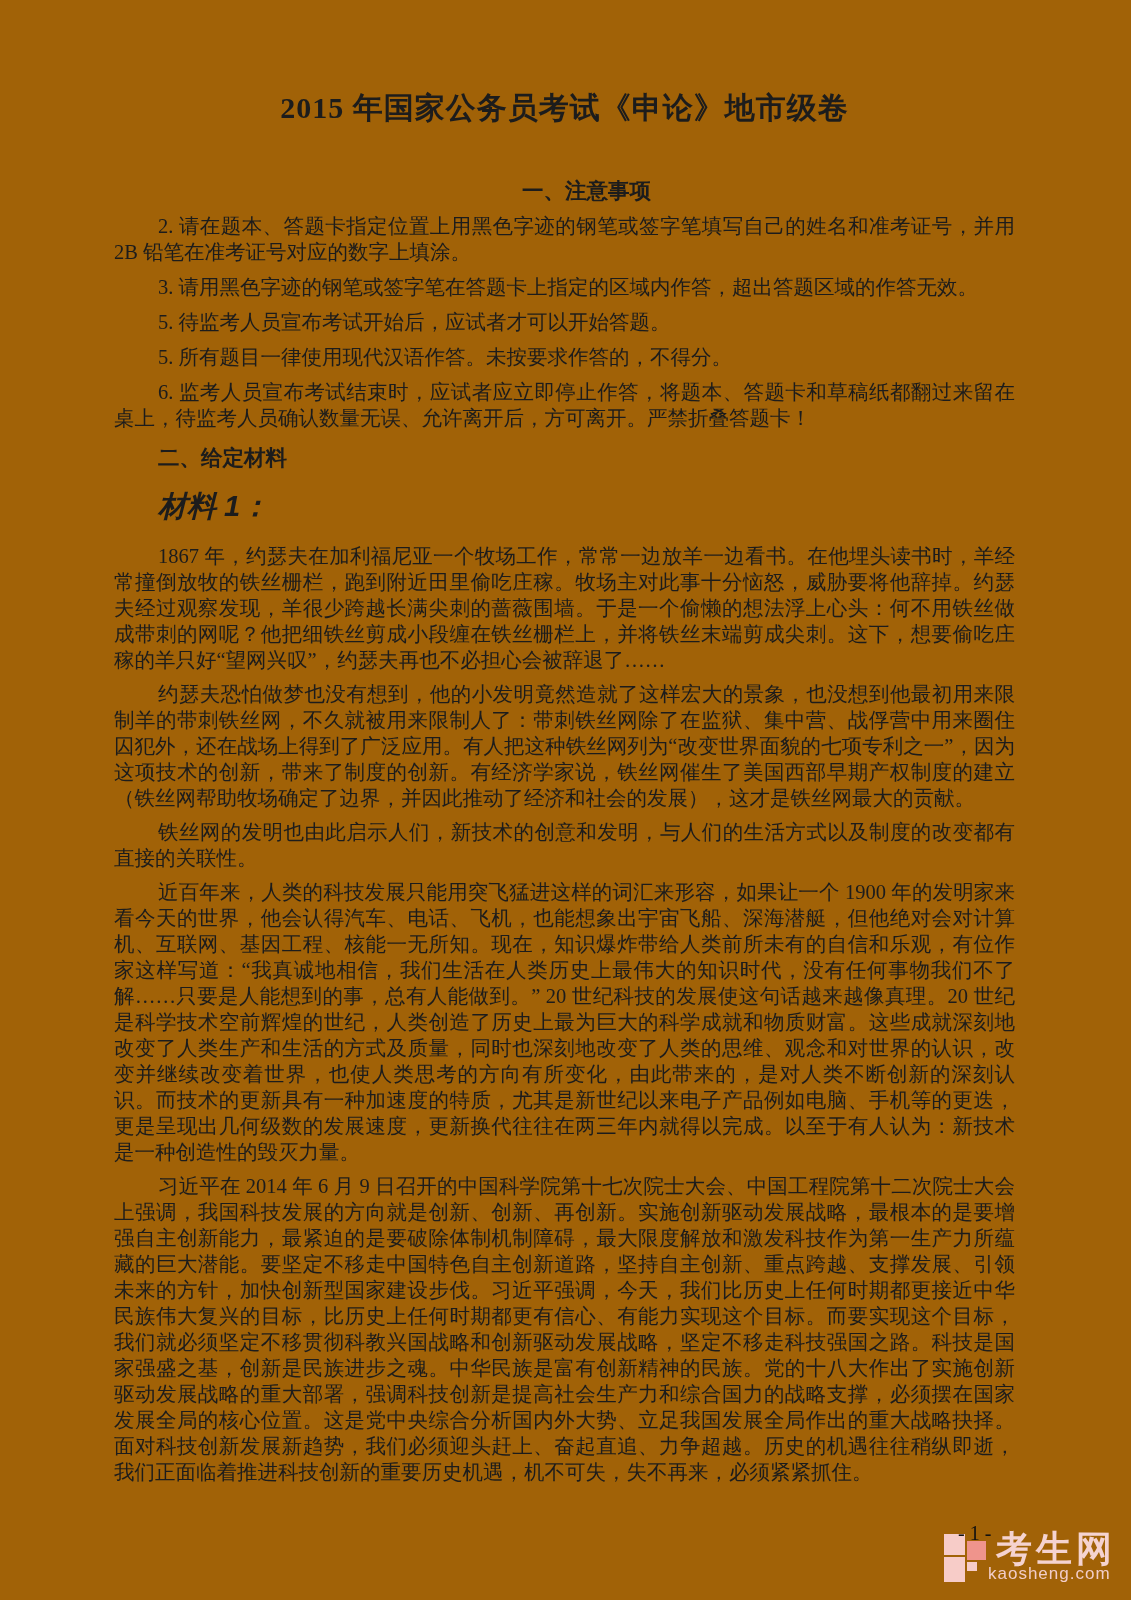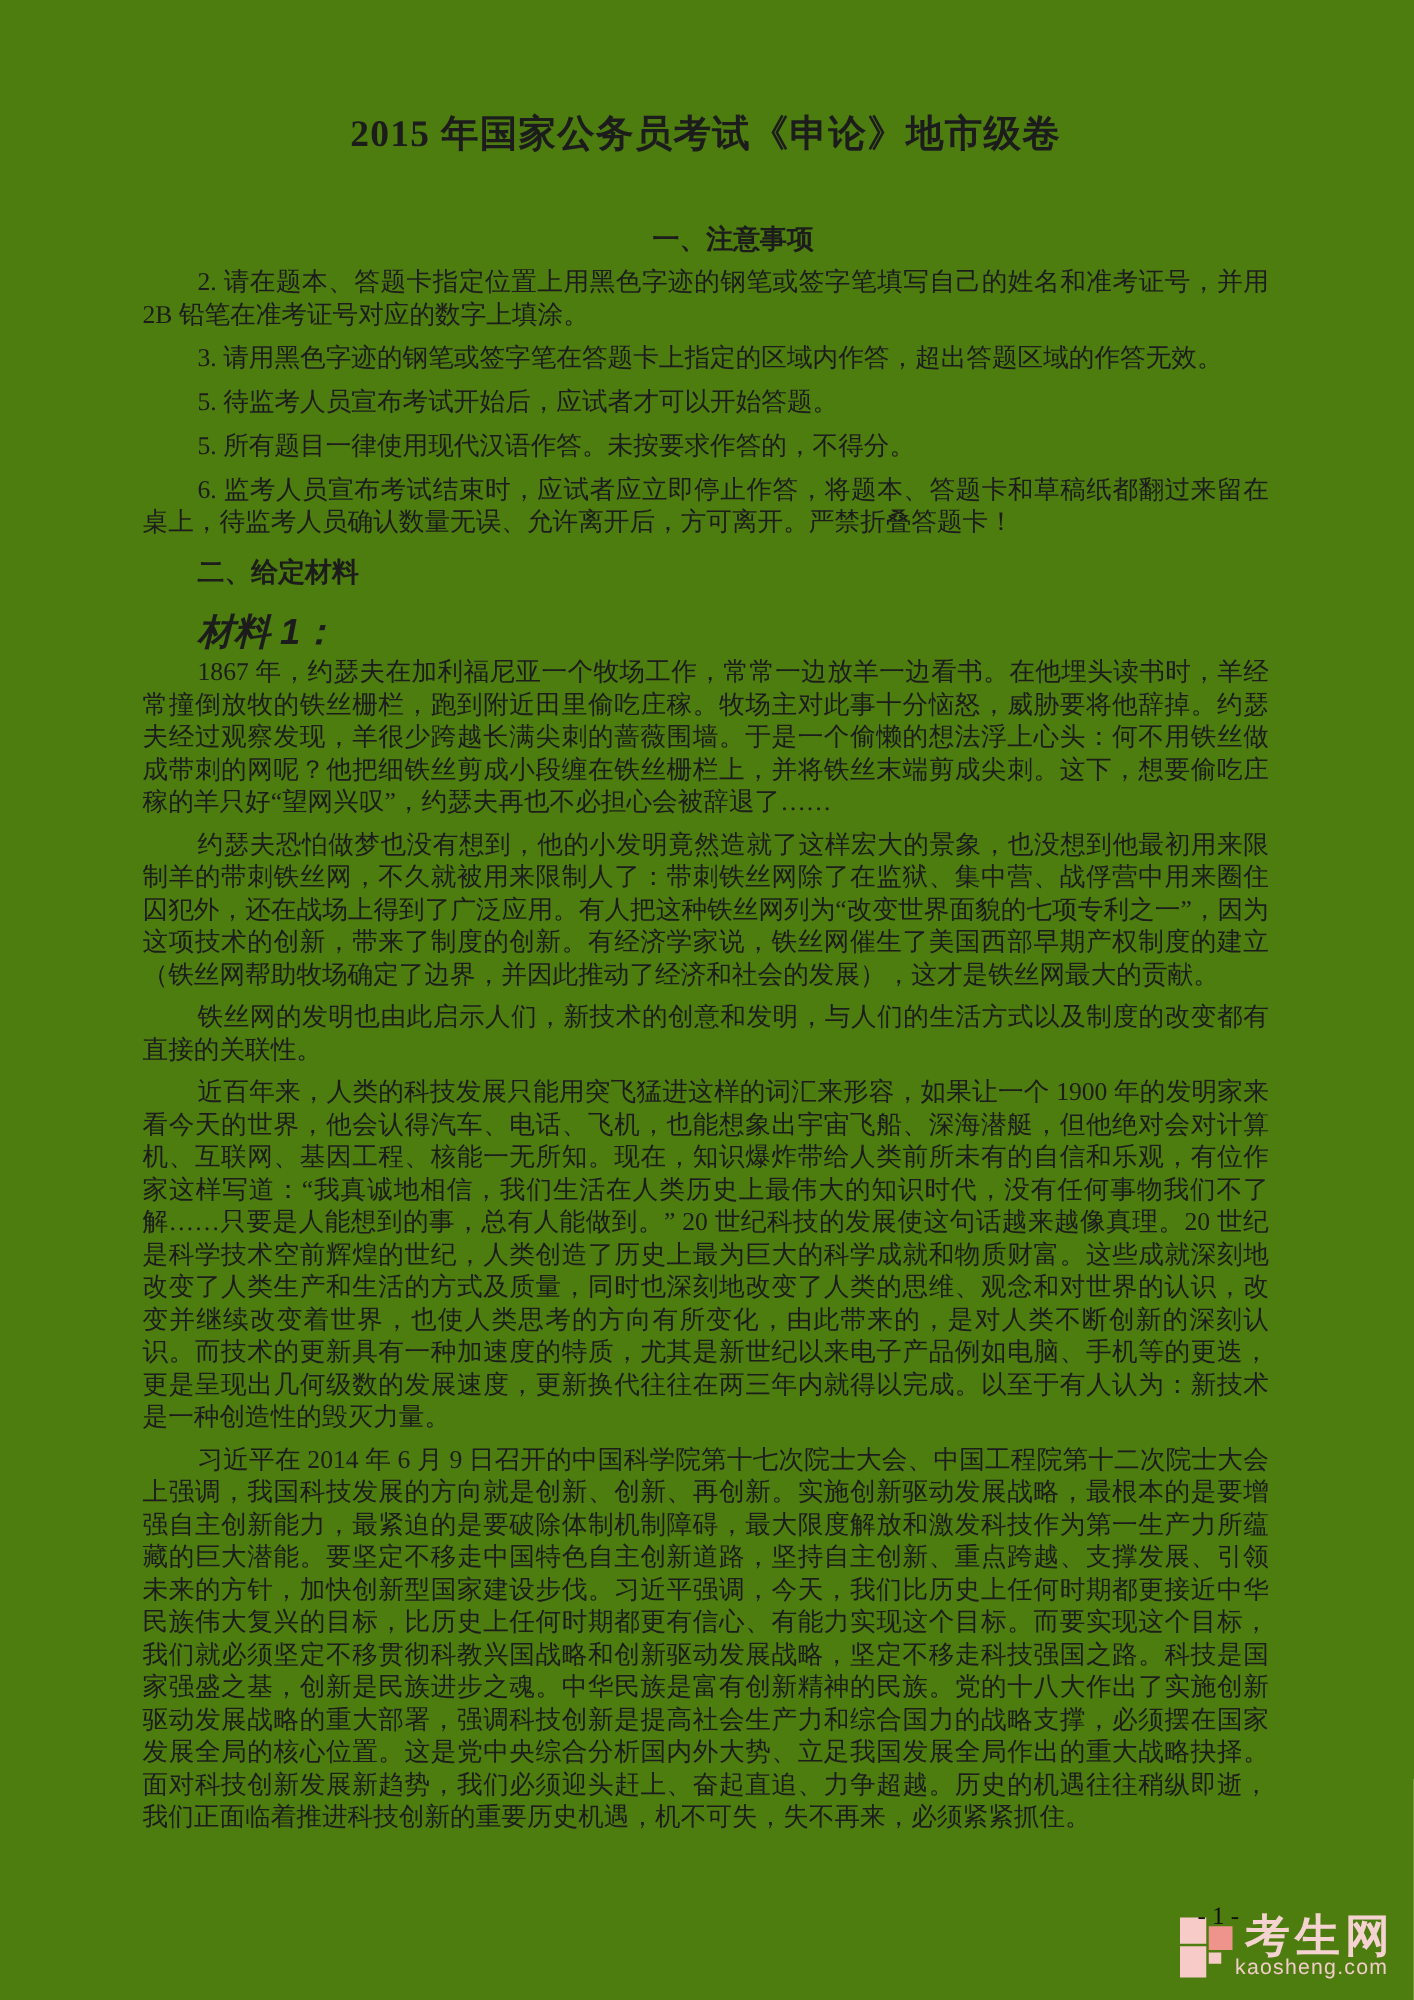--- a/index.html
+++ b/index.html
@@ -8,21 +8,21 @@
     width: 1131px;
     height: 1600px;
     position: relative;
     font-family: "Liberation Serif", "DejaVu Serif", serif;
     color: #1c1c1c;
     overflow: hidden;
   }
   .page {
     position: absolute;
     inset: 0;
-    background: #4d7c0f;
+    background: #a16207;
   }
   .content {
     position: absolute;
     left: 114px;
     top: 0;
     width: 901px;
   }
   .doc-title {
     margin-top: 90px;
     text-align: center;
@@ -52,21 +52,21 @@
   }
   .note-item, .para {
     font-size: 20.5px;
     line-height: 26px;
     text-indent: 44px;
     text-align: justify;
     margin-top: 9px;
   }
   .para { margin-top: 8px; }
   .first-note { margin-top: 12px; }
-  .first-para { margin-top: 6px; }
+  .first-para { margin-top: 24px; }
   .footer-pagenum {
     position: absolute;
     left: 958px;
     top: 1521px;
     font-size: 20px;
     line-height: 24px;
     color: #111111;
     z-index: 3;
   }
   .watermark {

